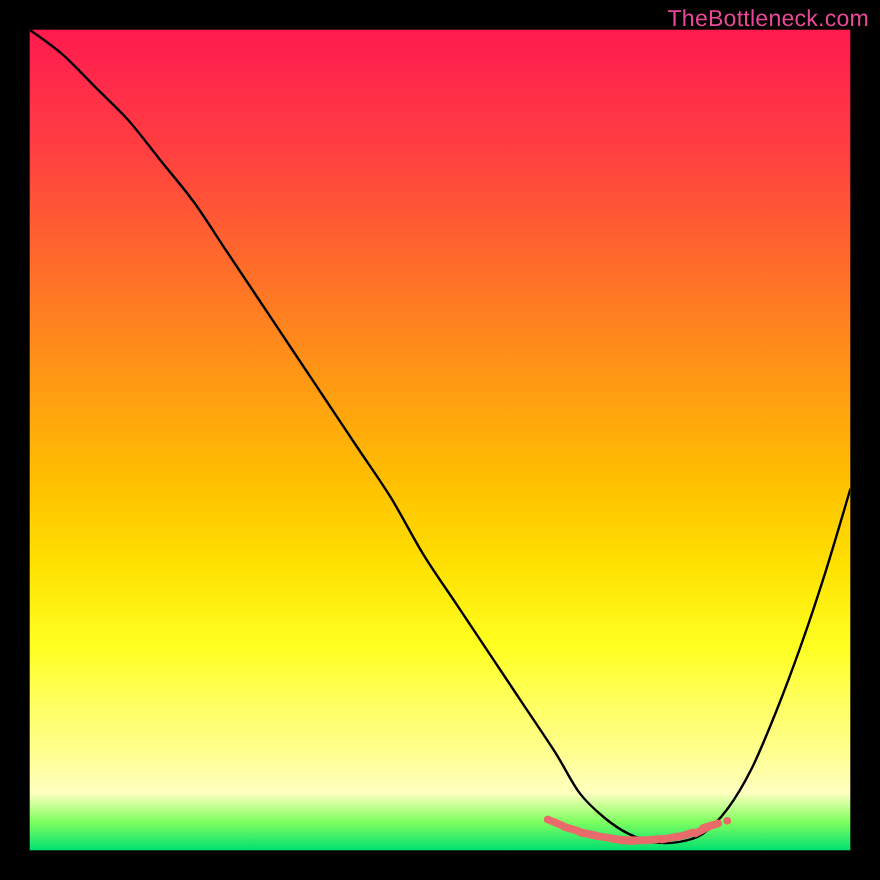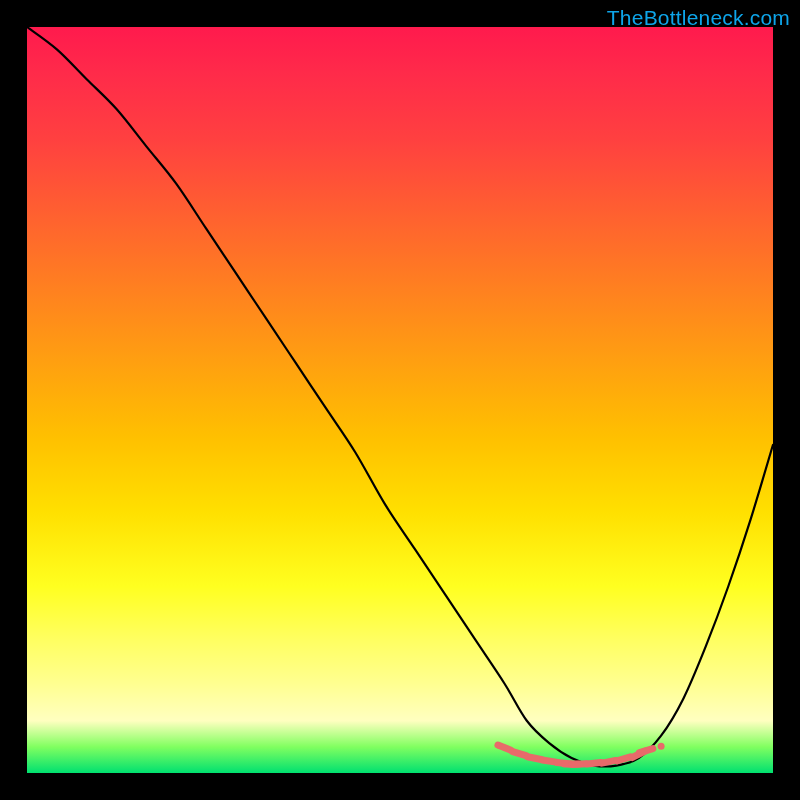--- a/index.html
+++ b/index.html
@@ -29,21 +29,21 @@
       #ffff90 88%,
       #ffffc0 93%,
       #80ff60 96.5%,
       #00e070 100%
     );
   }
   .watermark {
     position: absolute;
     top: 6px;
     right: 10px;
-    color: #0ea5e9;
+    color: #ec4899;
     font-size: 21px;
     font-weight: 500;
     letter-spacing: 0.2px;
   }
   svg.curve {
     position: absolute;
     inset: 0;
     width: 100%;
     height: 100%;
   }

